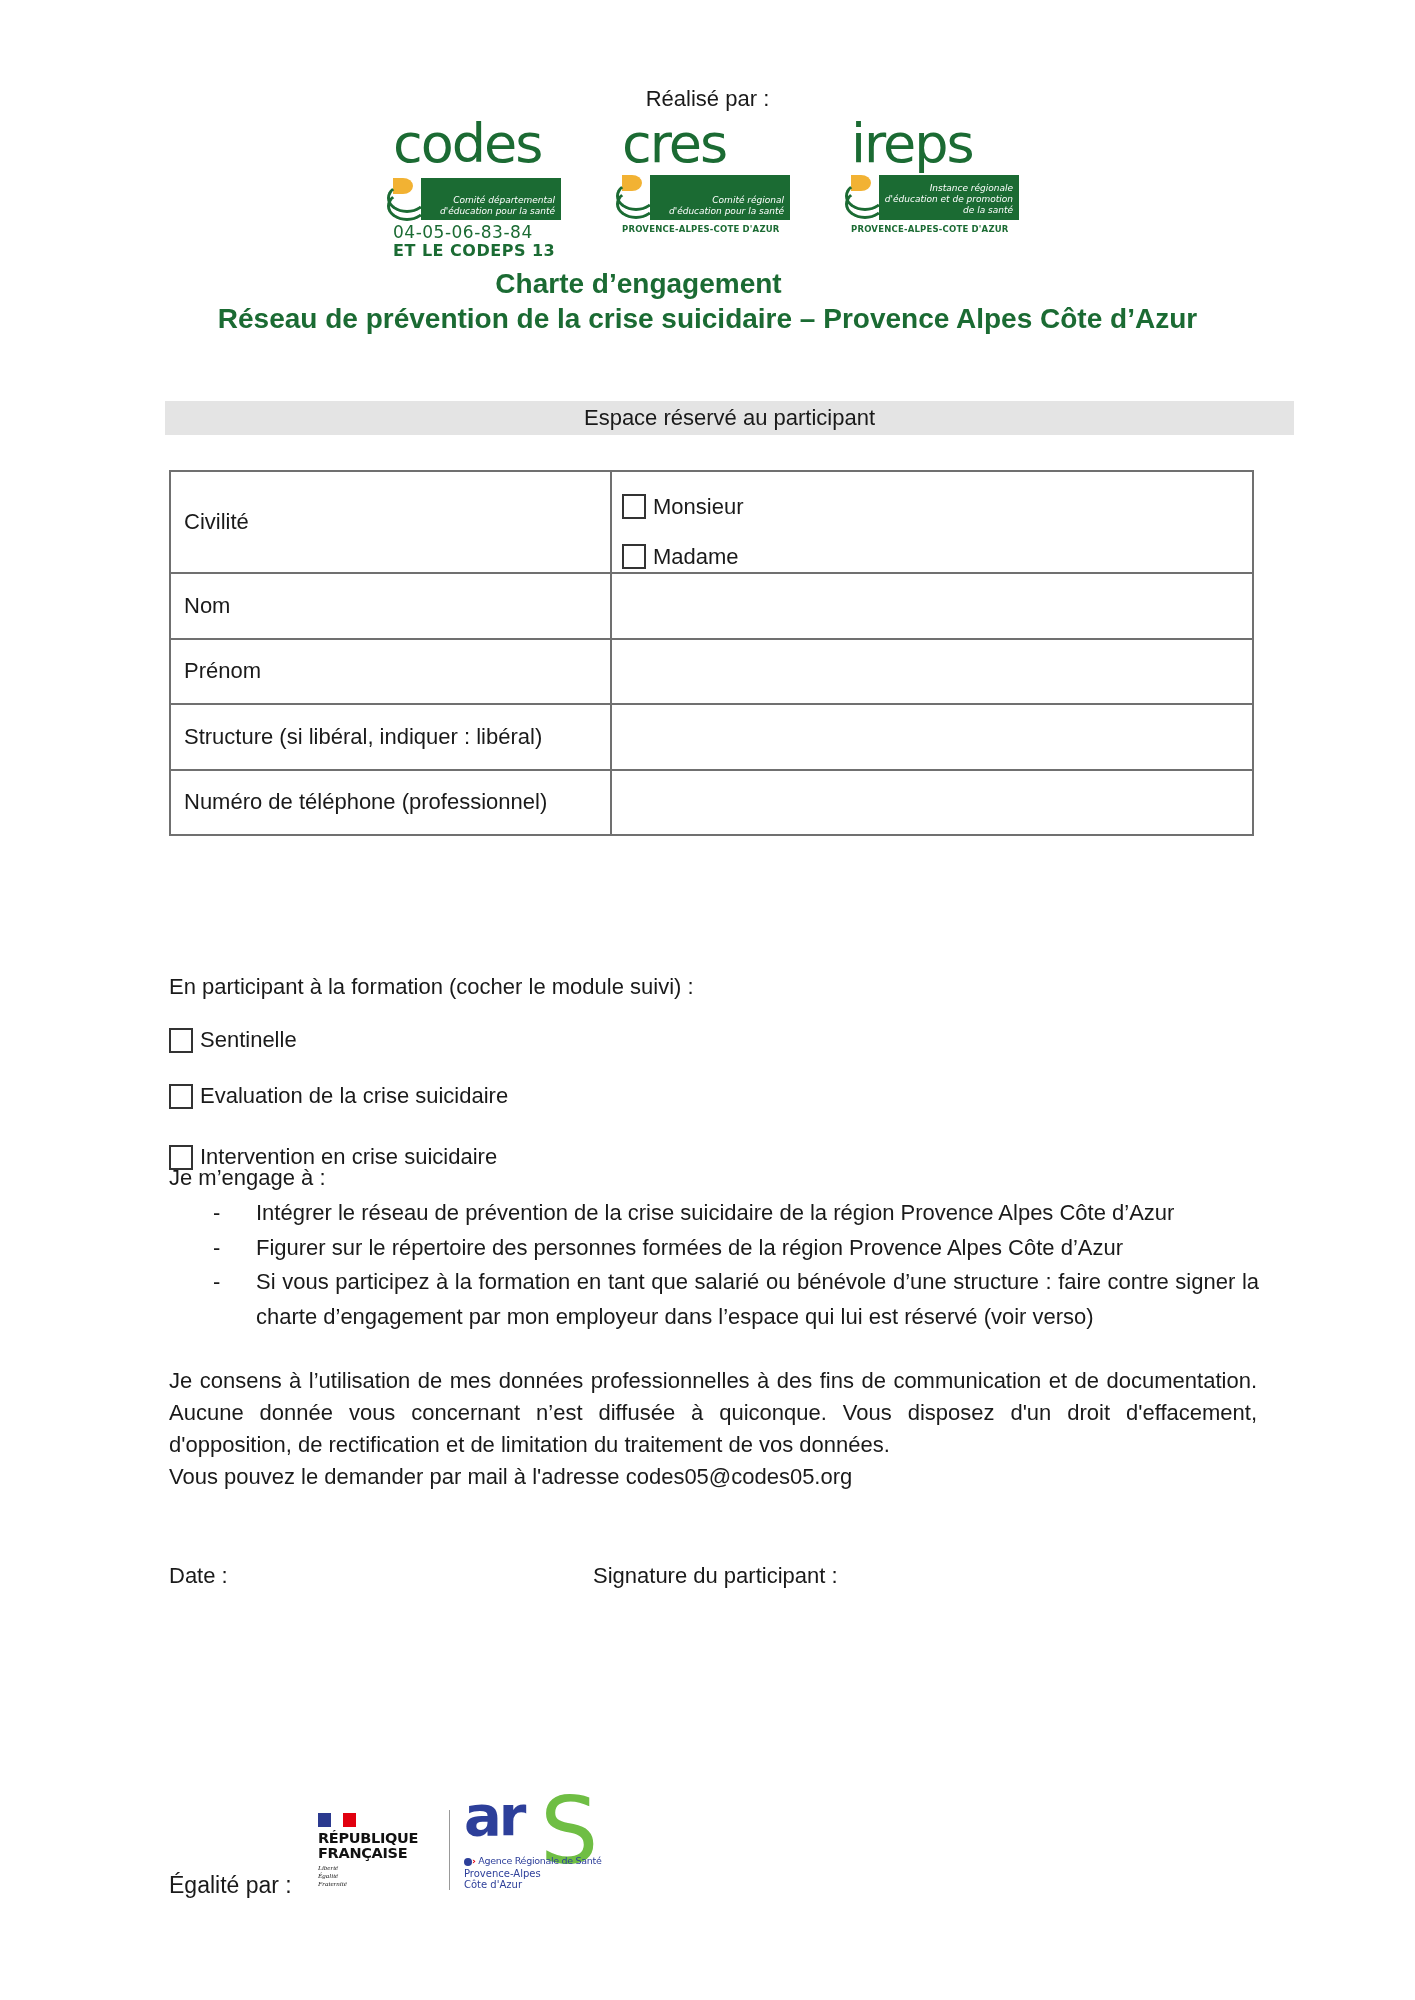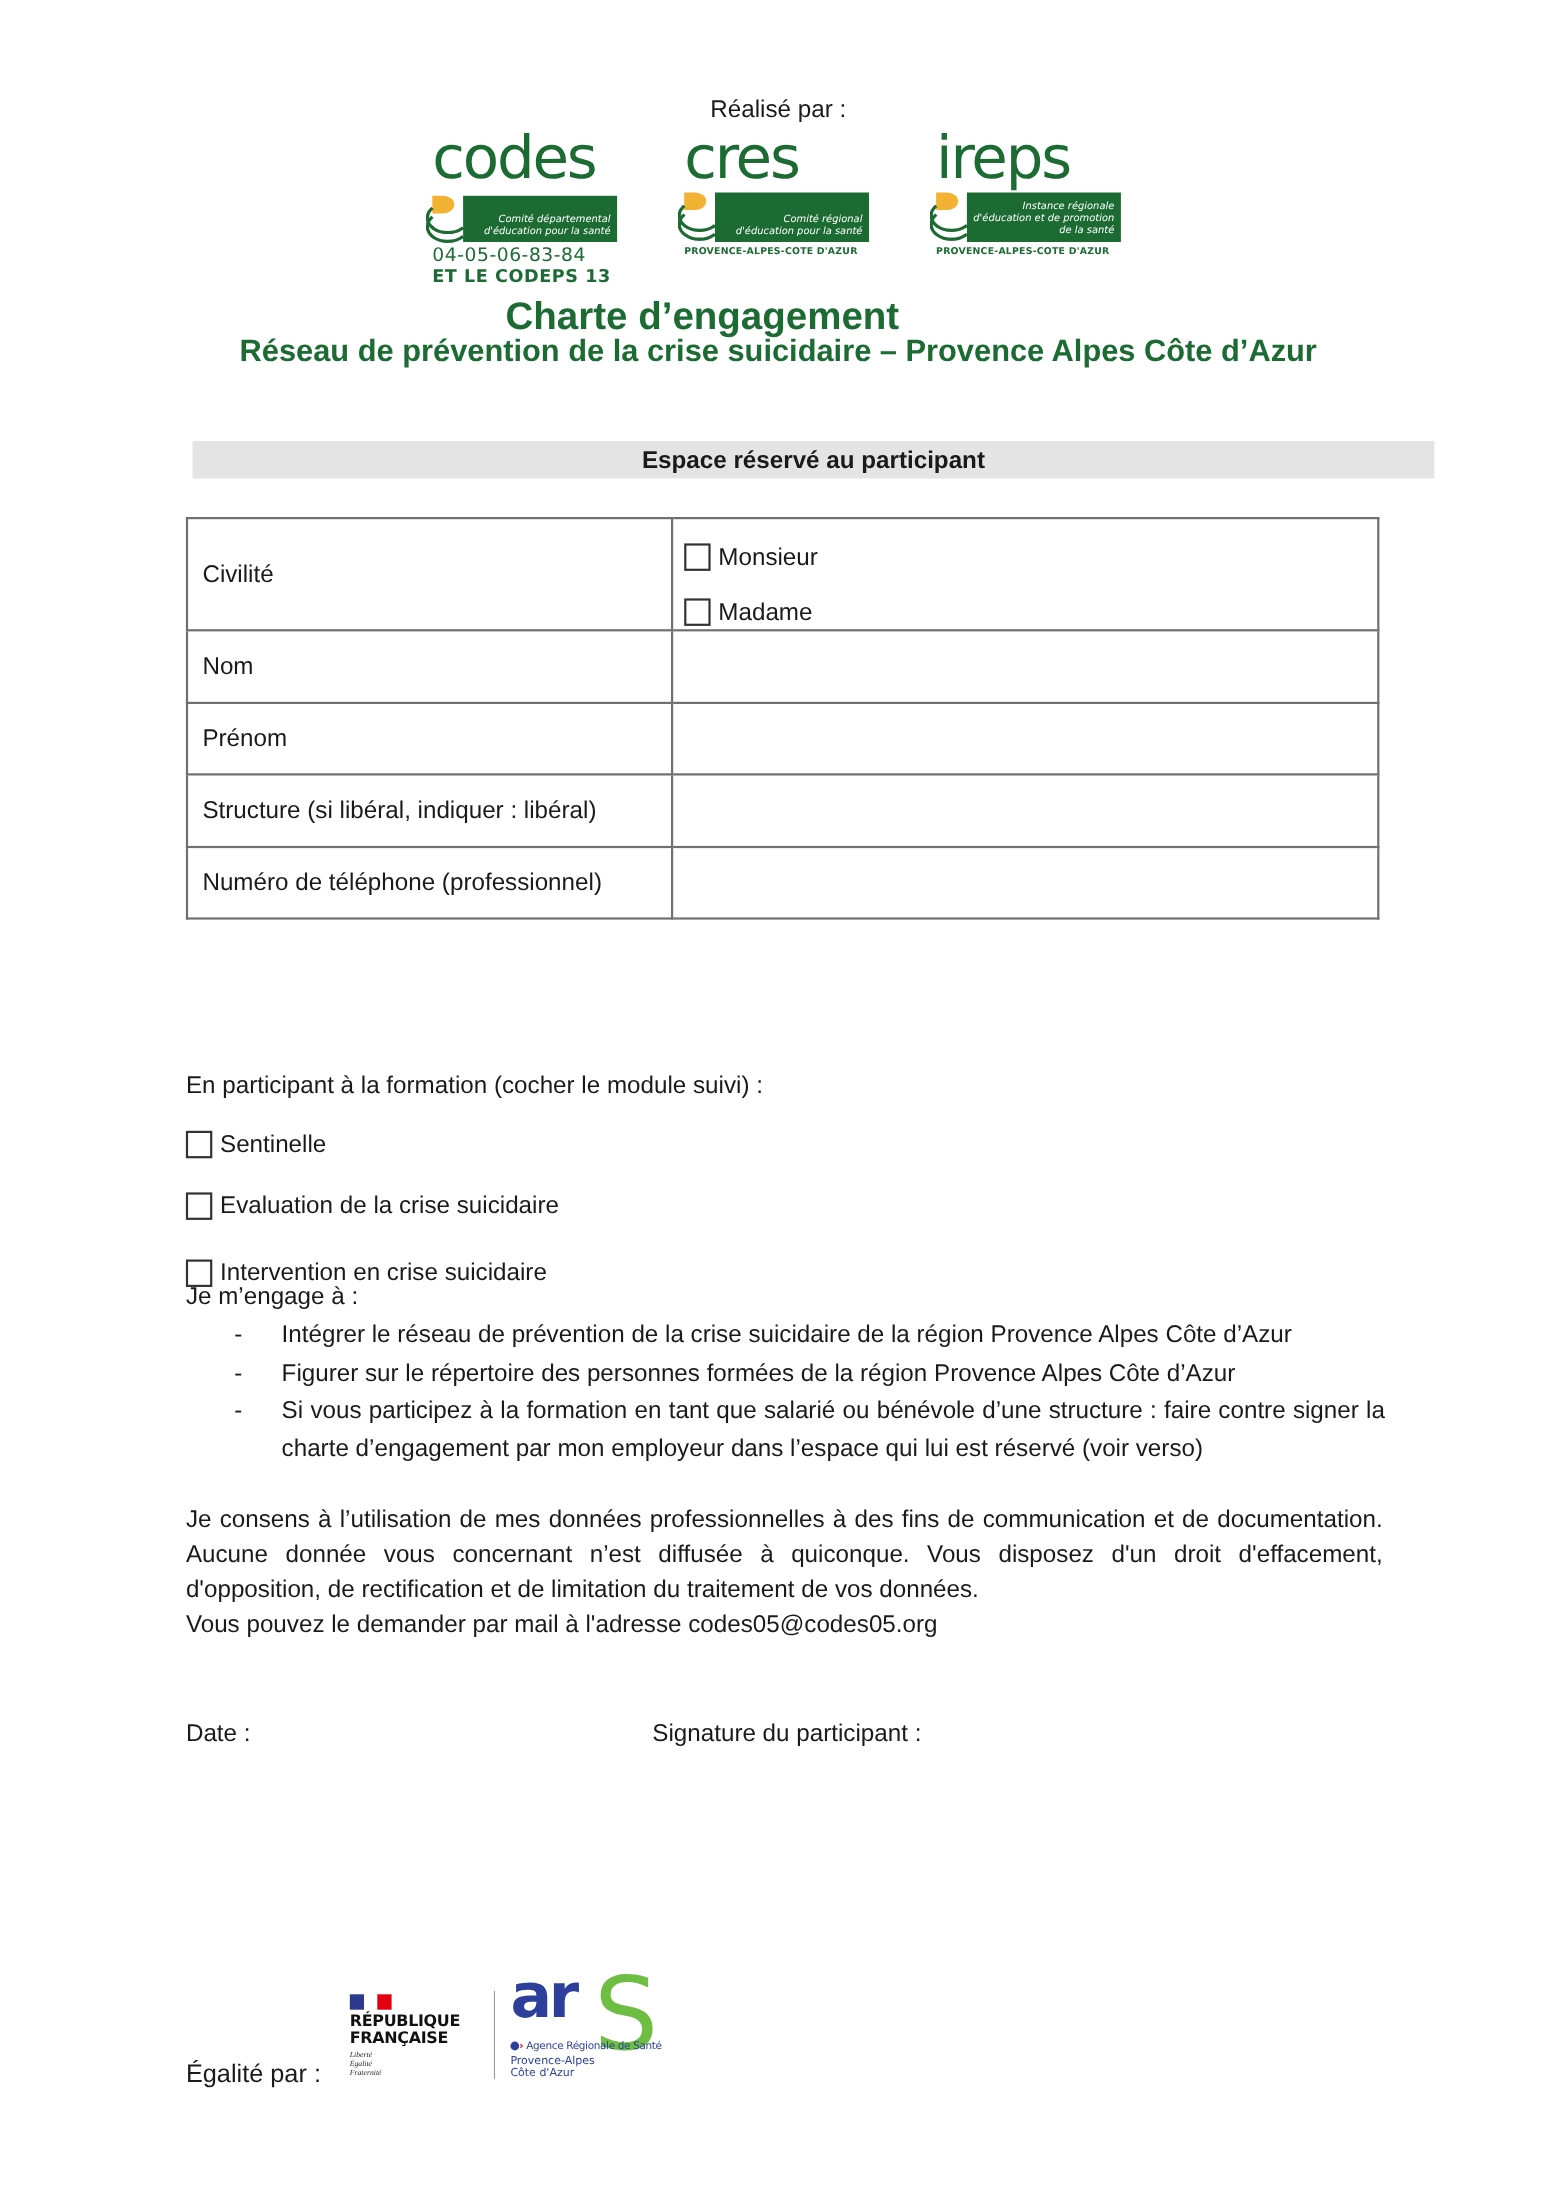--- a/index.html
+++ b/index.html
@@ -14,24 +14,24 @@
   .logo { position: absolute; }
   .logo .word { position: absolute; left: 0; top: -8px; font-family: "DejaVu Sans", sans-serif; font-weight: normal; color: #1b6b33; font-size: 54px; letter-spacing: -2px; line-height: 1; }
   .logo .bar { position: absolute; left: 0; background: #1b6b33; }
   .logo .sun { position: absolute; background: #f2b233; border-radius: 0 50% 50% 0; }
   .logo .wave { position: absolute; border: 3px solid #1b6b33; border-radius: 50%; border-right-color: transparent; border-top-color: transparent; }
   .logo .small { position: absolute; right: 6px; color: #ffffff; font-style: italic; font-size: 9px; line-height: 11px; text-align: right; font-family: "DejaVu Sans", sans-serif; }
   .logo .region { position: absolute; left: 0; font-size: 8.5px; font-weight: bold; color: #1b6b33; font-family: "DejaVu Sans", sans-serif; letter-spacing: 0.2px; white-space: nowrap; }
   .codes-phone { position: absolute; left: 393px; top: 222px; color: #1b6b33; font-size: 17px; font-family: "DejaVu Sans", sans-serif; letter-spacing: 0.5px; }
   .codes-et { position: absolute; left: 393px; top: 241px; color: #1b6b33; font-size: 16px; font-weight: bold; font-family: "DejaVu Sans", sans-serif; letter-spacing: 0.5px; }
 
-  .title1 { top: 268px; left: 0; width: 1277px; text-align: center; font-size: 35px; font-weight: bold; color: #1b6b33; }
+  .title1 { top: 268px; left: 0; width: 1277px; text-align: center; font-size: 28px; font-weight: bold; color: #1b6b33; }
   .title2 { top: 303px; left: 0; width: 1415px; text-align: center; font-size: 28px; font-weight: bold; color: #1b6b33; }
 
-  .section-band { top: 401px; left: 175px; width: 1129px; height: 34px; background: #e4e4e4; text-align: center; font-size: 22px; font-weight: bold; line-height: 34px; }
+  .section-band { top: 401px; left: 165px; width: 1129px; height: 34px; background: #e4e4e4; text-align: center; font-size: 22px; font-weight: normal; line-height: 34px; }
 
   table.form { position: absolute; top: 470px; left: 169px; width: 1085px; border-collapse: collapse; }
   table.form td { border: 2px solid #707070; font-size: 22px; padding-left: 13px; vertical-align: middle; }
   table.form td.label { width: 441px; }
   table.form tr { height: 65.5px; }
   table.form tr.first { height: 76px; }
   .chk-line { display: flex; align-items: center; height: 31px; font-size: 22px; margin-top: 19px; }
   .chkbox { display: inline-block; width: 24px; height: 25px; border: 2px solid #333; margin-right: 7px; flex: 0 0 auto; background: #fff; }
   td.value-civ { padding-left: 10px !important; }
 

